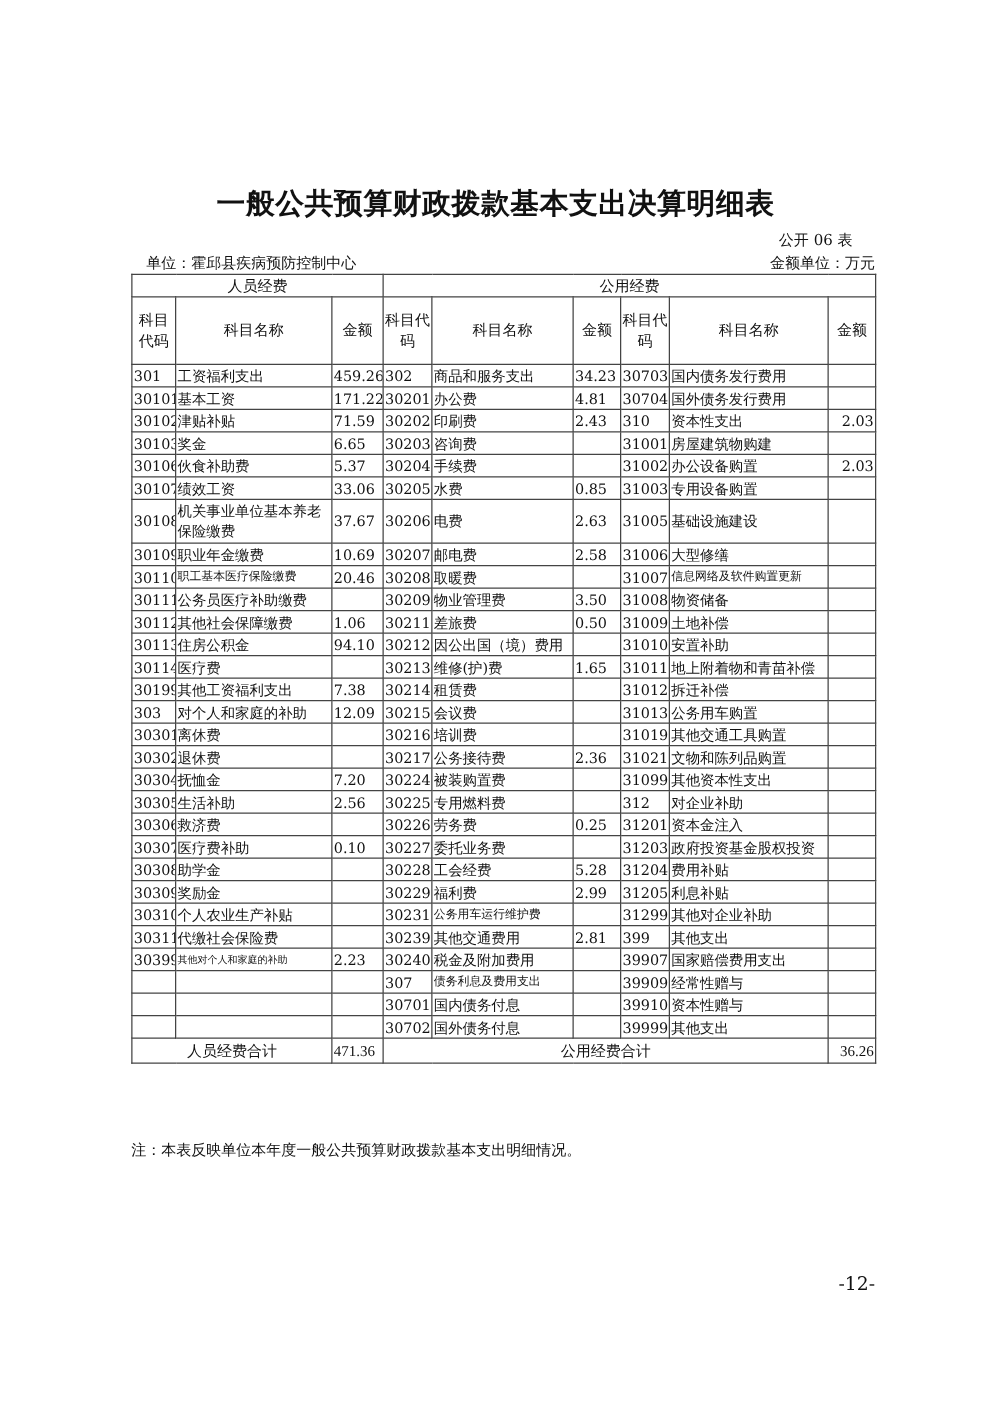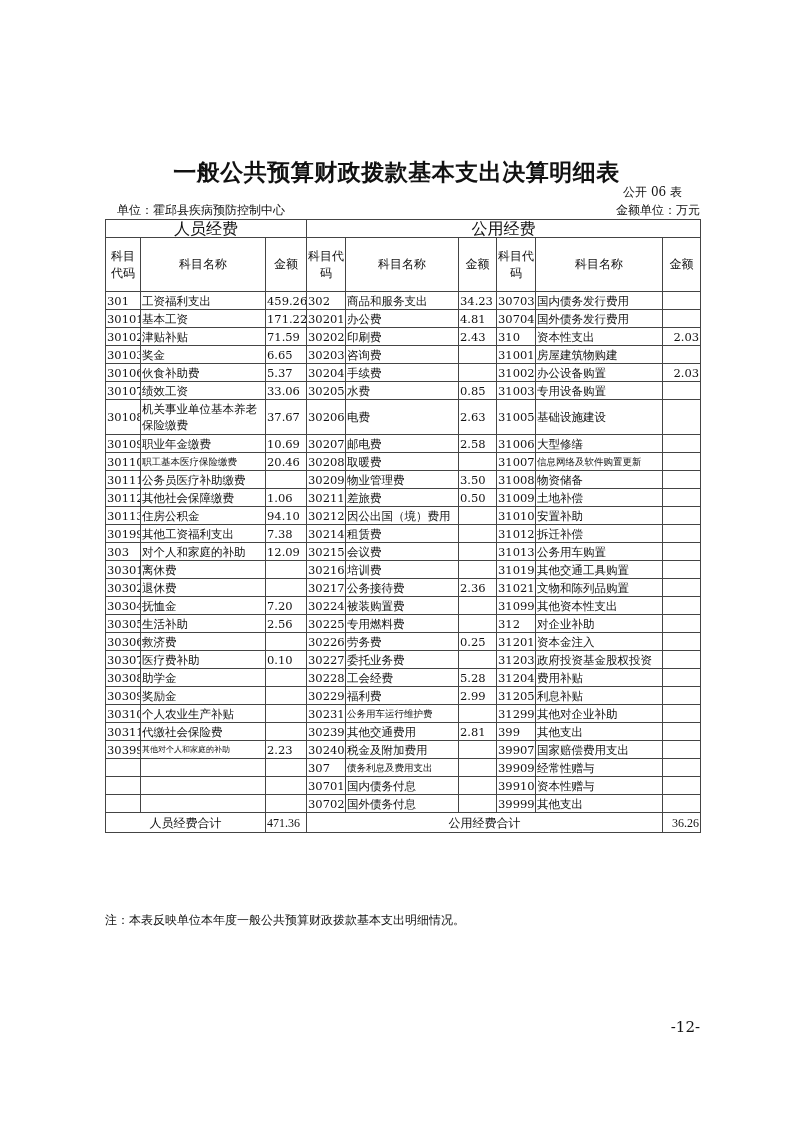--- a/index.html
+++ b/index.html
@@ -1,28 +1,28 @@
 <!DOCTYPE html>
 <html><head>
 <meta charset="utf-8">
 <style>
   html, body { margin:0; padding:0; background:#ffffff; }
   body { width:793px; height:1122px; position:relative; overflow:hidden;
          font-family:"DejaVu Serif","Liberation Serif",serif; color:#111; }
   .title { position:absolute; left:0; top:147px; width:793px; text-align:center;
            font-family:"DejaVu Sans","Liberation Sans",sans-serif;
-           font-size:23px; font-weight:bold; letter-spacing:0.5px;margin-top:10px; }
+           font-size:23px; font-weight:bold; letter-spacing:0.5px; }
   .form-no { position:absolute; right:111px; top:184px; font-size:12px;margin-left:40px; }
   .unit { position:absolute; left:117px; top:202px; font-size:12px; }
   .money-unit { position:absolute; right:93px; top:202px; font-size:12px; }
   table.main { position:absolute; left:105px; top:219px; width:595px;
                border-collapse:collapse; table-layout:fixed; font-size:11.5px; }
   table.main td { border:1px solid #444; padding:0 1px; height:17px; line-height:16px;
                   white-space:nowrap; overflow:hidden; vertical-align:middle; }
-  table.main tr.group td { text-align:center; font-size:16px; height:17px; }
+  table.main tr.group td { text-align:center; font-size:12px; height:17px; }
   table.main tr.hdr td { text-align:center; height:53px; font-size:12px; line-height:17px; white-space:normal; }
   table.main tr.tall td { height:34px; }
   table.main td.wrap { white-space:normal; line-height:16px; }
   table.main td.small { font-size:8px; }
   table.main td.small9 { font-size:9.5px; }
   table.main td.amt { text-align:left; }
   table.main td.amt-r { text-align:right; }
   table.main tr.total td { height:19px; font-size:12px;font-family:Liberation Serif, serif; }
   table.main td.center { text-align:center; }
   .note { position:absolute; left:105px; top:912px; font-size:12px; }
@@ -192,20 +192,31 @@
         <td>住房公积金</td>
         <td class="amt">94.10</td>
         <td>30212</td>
         <td>因公出国（境）费用</td>
         <td class="amt"></td>
         <td>31010</td>
         <td>安置补助</td>
         <td class="amt-r"></td>
       </tr>
       <tr>
+        <td>30114</td>
+        <td>医疗费</td>
+        <td class="amt"></td>
+        <td>30213</td>
+        <td>维修(护)费</td>
+        <td class="amt">1.65</td>
+        <td>31011</td>
+        <td>地上附着物和青苗补偿</td>
+        <td class="amt-r"></td>
+      </tr>
+      <tr>
         <td>30199</td>
         <td>其他工资福利支出</td>
         <td class="amt">7.38</td>
         <td>30214</td>
         <td>租赁费</td>
         <td class="amt"></td>
         <td>31012</td>
         <td>拆迁补偿</td>
         <td class="amt-r"></td>
       </tr>

